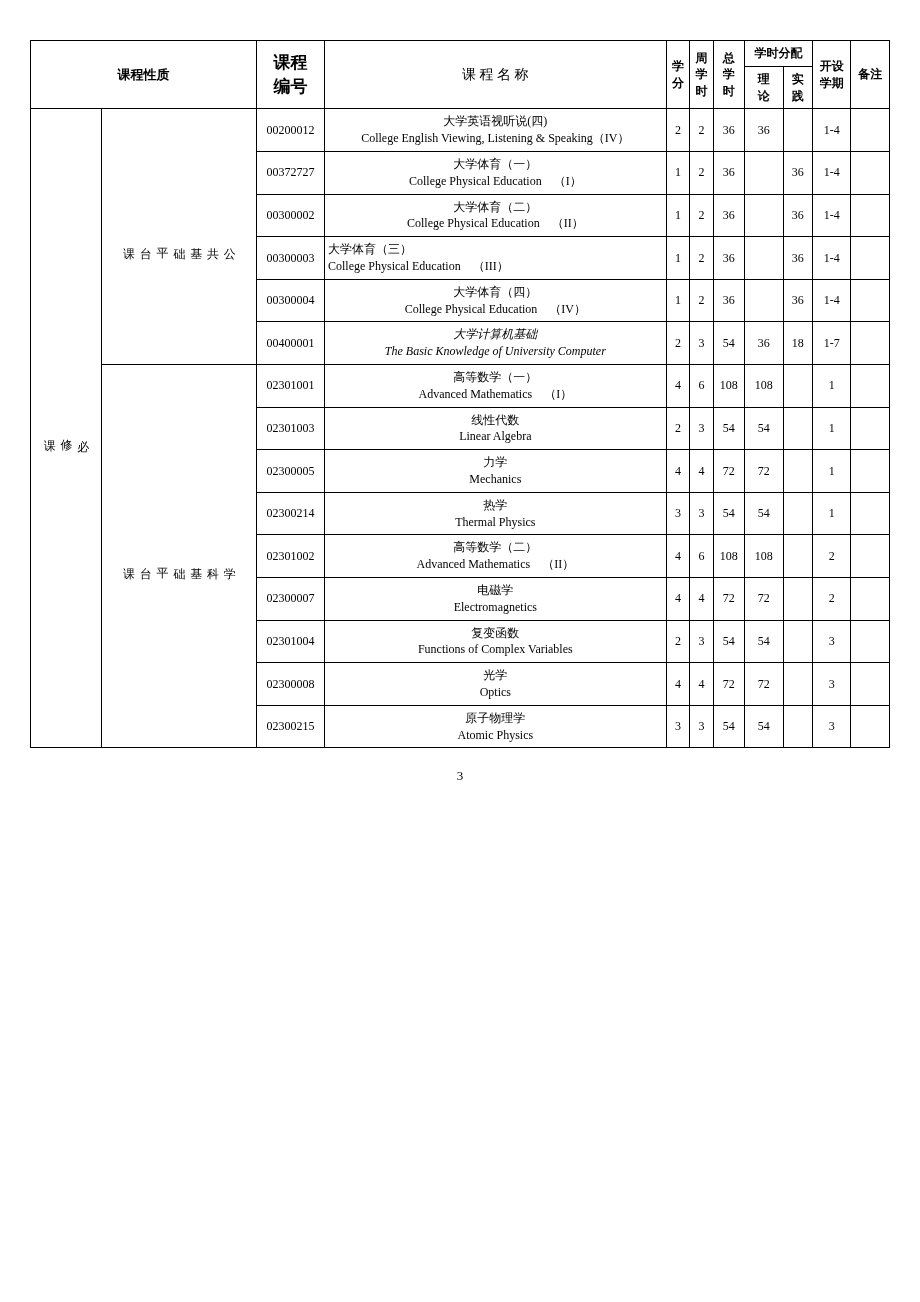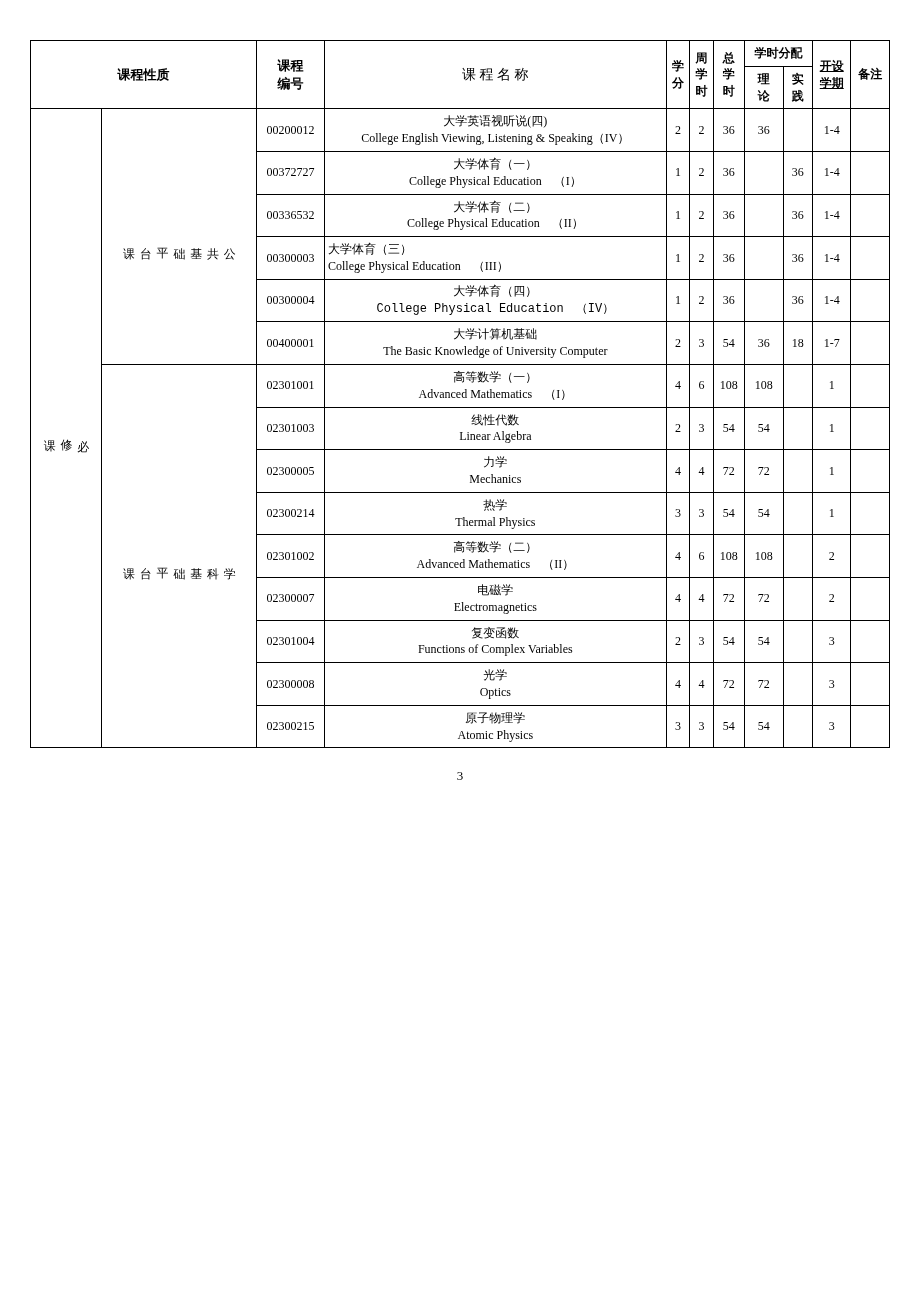--- a/index.html
+++ b/index.html
@@ -53,33 +53,33 @@
   </style>
 </head>
 <body>
 
 <div class="table-wrapper">
   <table>
 
     <thead>
       <tr class="header-top">
         <th rowspan="3" colspan="2" style="white-space:pre-line; font-size:13px;">课程性质</th>
-        <th rowspan="3" style="white-space:pre-line; font-size:13px;">课程
+        <th rowspan="3" style="white-space:pre-line; font-size:17px;">课程
 编号</th>
         <th rowspan="3" style="font-size:14px; font-weight:normal; min-width:180px;">课 程 名 称</th>
         <th rowspan="3" style="white-space:pre-line;">学
 分</th>
         <th rowspan="3" style="white-space:pre-line;">周
 学
 时</th>
         <th rowspan="3" style="white-space:pre-line;">总
 学
 时</th>
         <th colspan="2">学时分配</th>
-        <th rowspan="3" style="white-space:pre-line;text-decoration:underline;">开设
+        <th rowspan="3" style="white-space:pre-line;">开设
 学期</th>
         <th rowspan="3">备注</th>
       </tr>
       <tr class="header-top">
         <th style="white-space:pre-line;">理
 论</th>
         <th style="white-space:pre-line;">实
 践</th>
       </tr>
     </thead>
@@ -111,21 +111,21 @@
           <td class="course-name-cell" style="text-align: center;">大学体育（一）<br>College Physical Education　（I）</td>
           <td>1</td>
           <td>2</td>
           <td>36</td>
           <td></td>
           <td>36</td>
           <td>1-4</td>
           <td></td>
         </tr>
         <tr>
-          <td>00336532</td>
+          <td>00300002</td>
           <td class="course-name-cell" style="text-align: center;">大学体育（二）<br>College Physical Education　（II）</td>
           <td>1</td>
           <td>2</td>
           <td>36</td>
           <td></td>
           <td>36</td>
           <td>1-4</td>
           <td></td>
         </tr>
         <tr>
@@ -134,32 +134,32 @@
           <td>1</td>
           <td>2</td>
           <td>36</td>
           <td></td>
           <td>36</td>
           <td>1-4</td>
           <td></td>
         </tr>
         <tr>
           <td>00300004</td>
-          <td class="course-name-cell" style="text-align: center; font-family: Liberation Mono, monospace;">大学体育（四）<br>College Physical Education　（IV）</td>
+          <td class="course-name-cell" style="text-align: center;">大学体育（四）<br>College Physical Education　（IV）</td>
           <td>1</td>
           <td>2</td>
           <td>36</td>
           <td></td>
           <td>36</td>
           <td>1-4</td>
           <td></td>
         </tr>
         <tr>
           <td>00400001</td>
-          <td class="course-name-cell" style="text-align: center;">大学计算机基础<br>The Basic Knowledge of University Computer</td>
+          <td class="course-name-cell" style="text-align: center; font-style: italic;">大学计算机基础<br>The Basic Knowledge of University Computer</td>
           <td>2</td>
           <td>3</td>
           <td>54</td>
           <td>36</td>
           <td>18</td>
           <td>1-7</td>
           <td></td>
         </tr>
         <tr>
           <td rowspan="9"><span class="writing-mode-v" style="white-space: pre;">学

